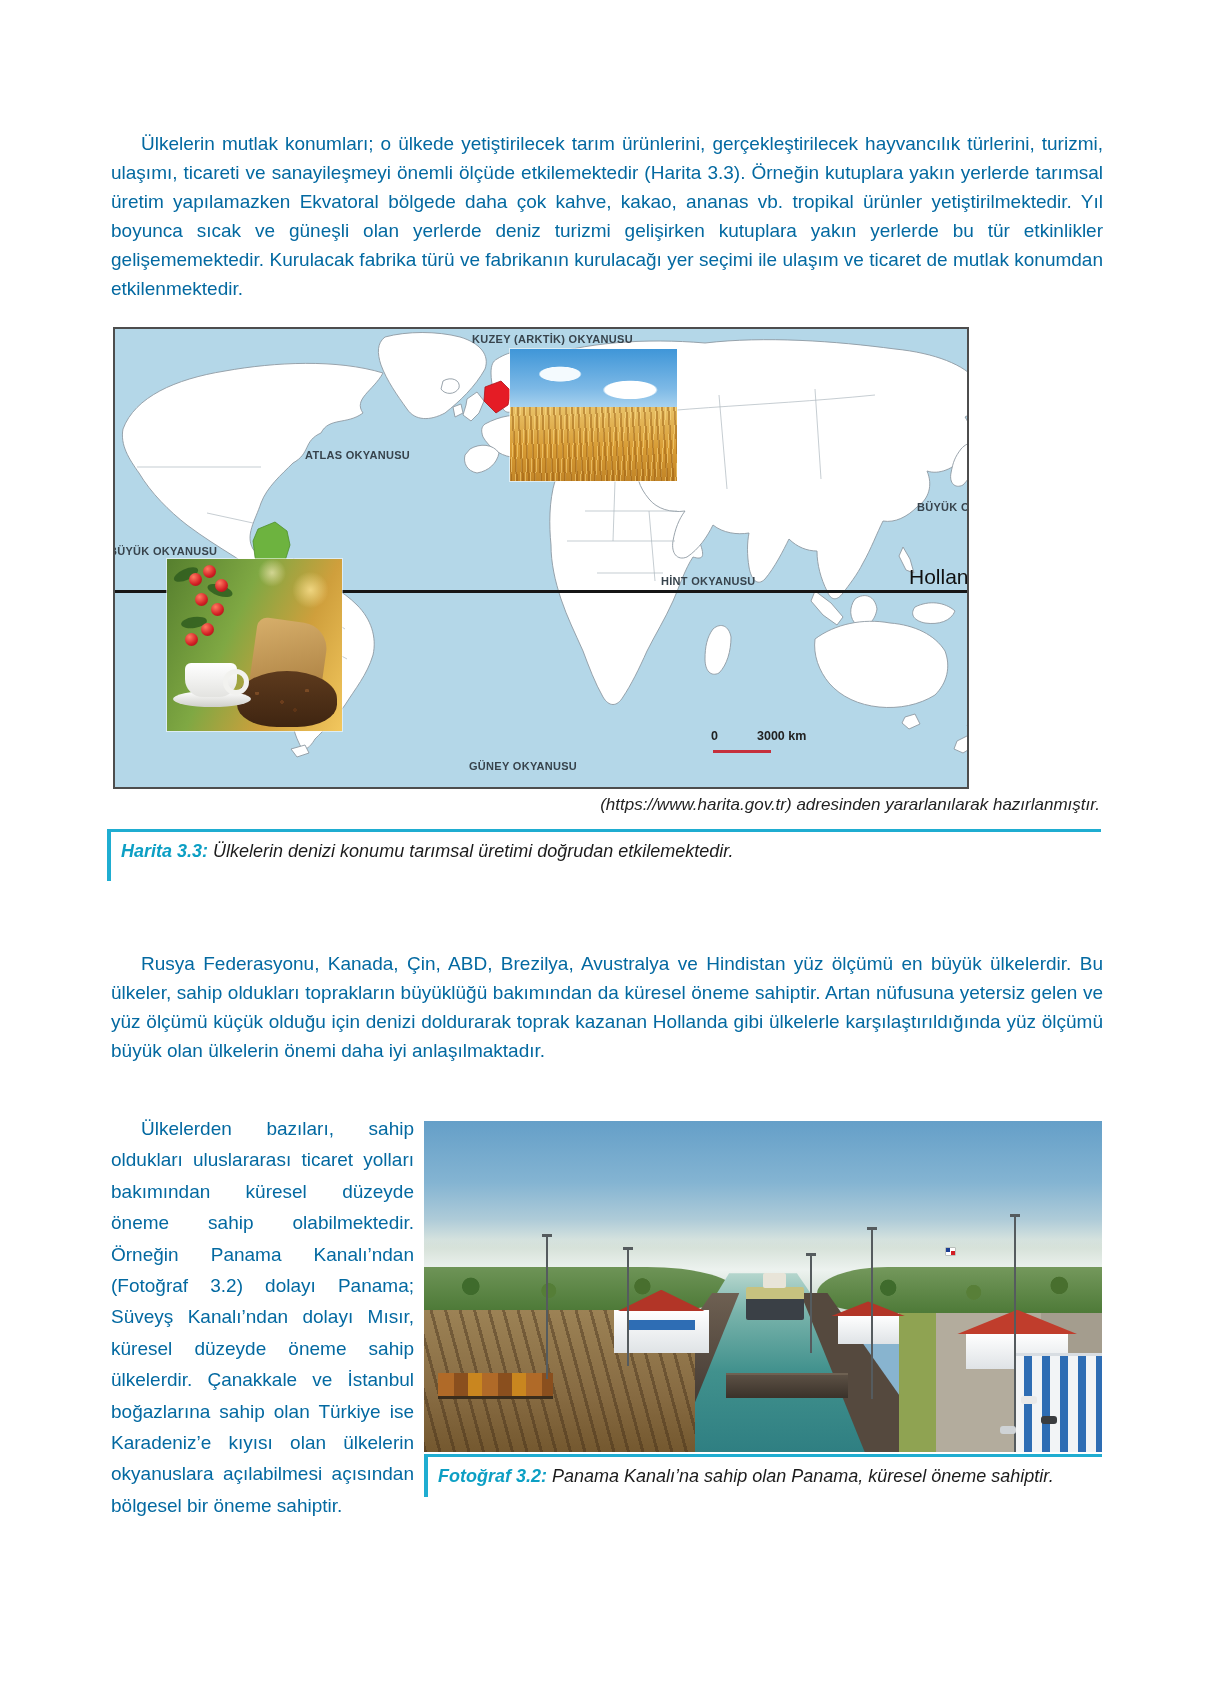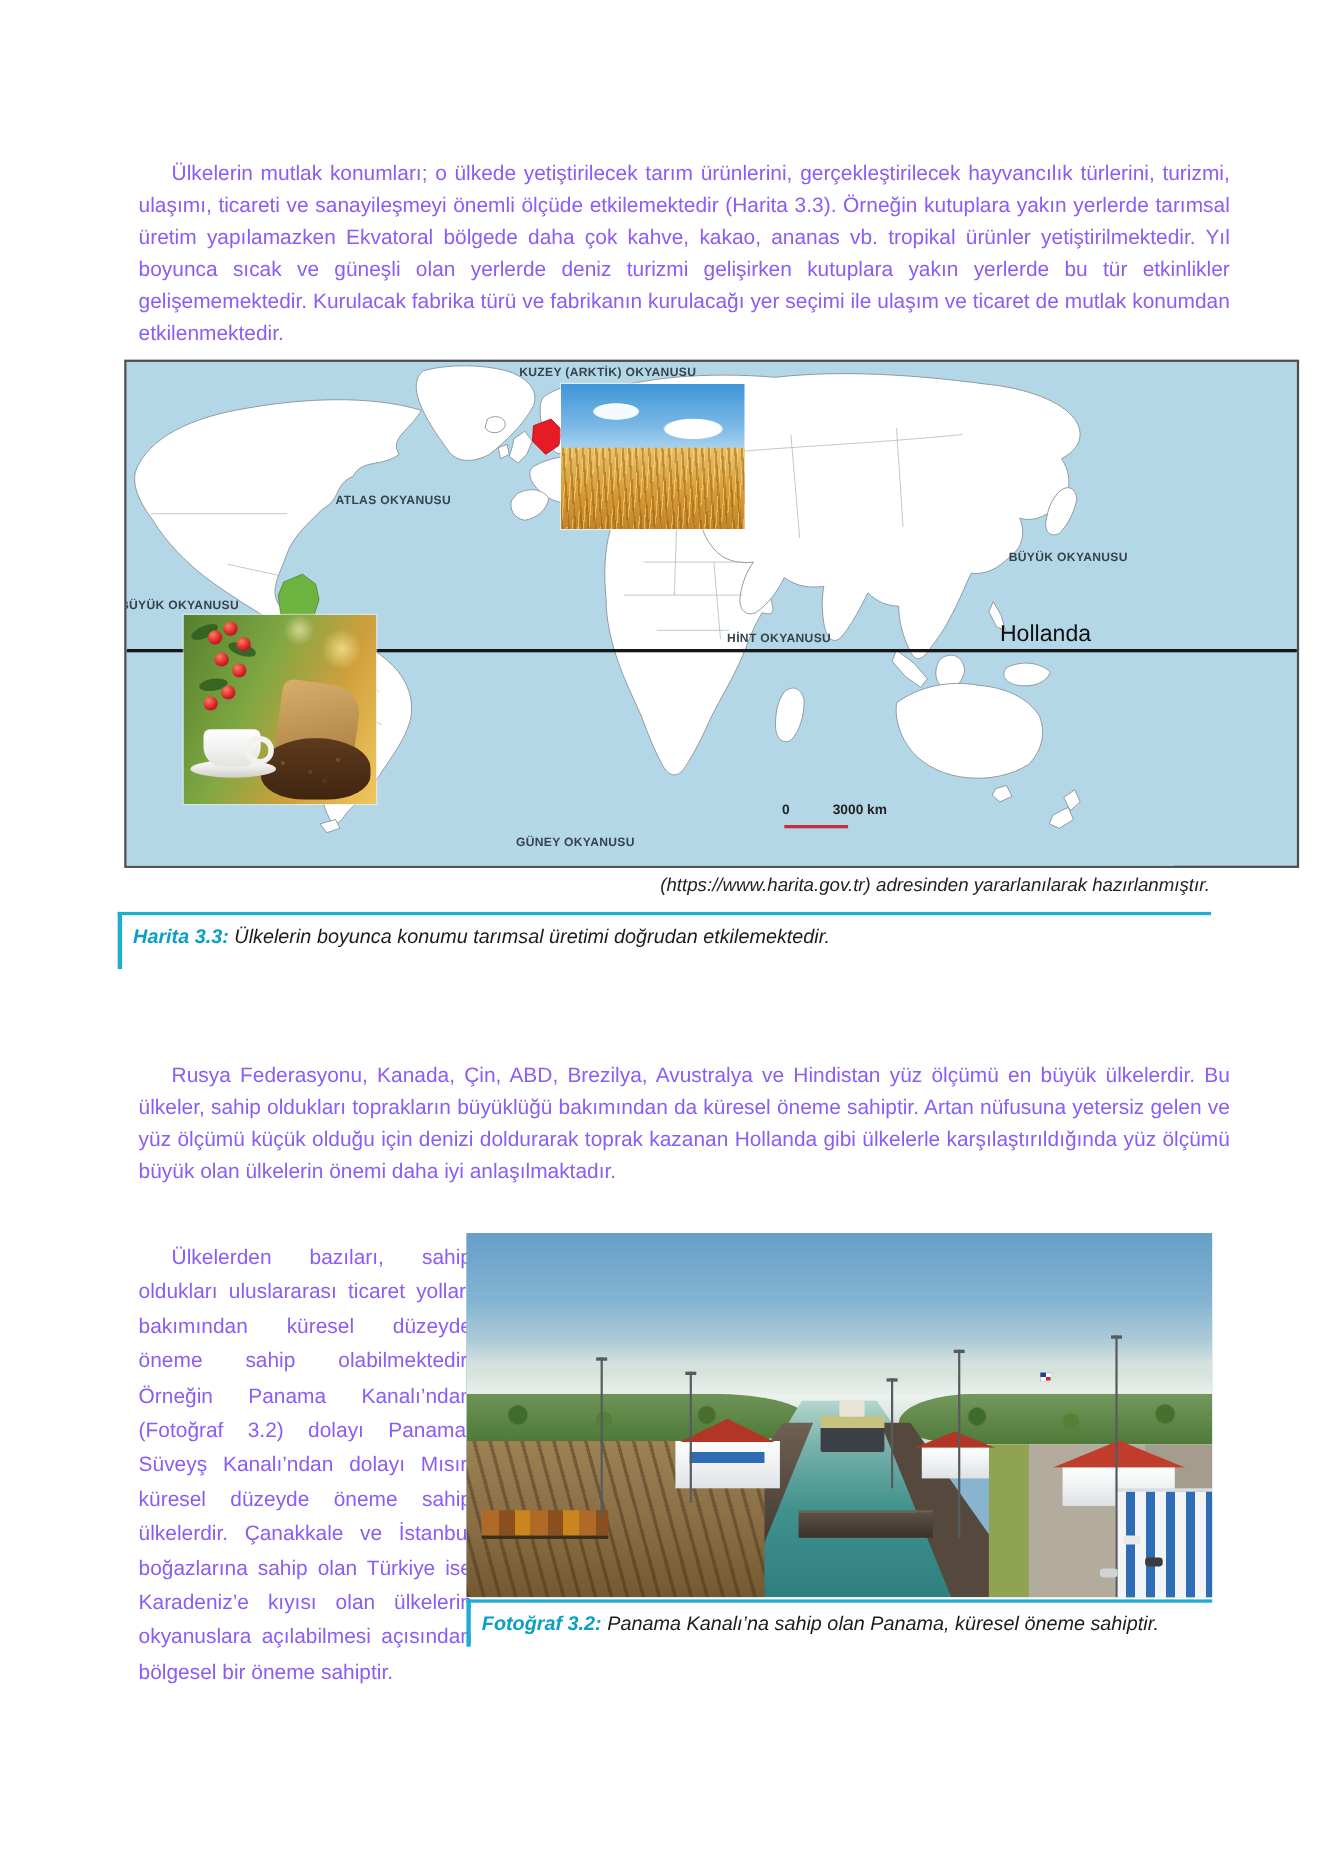--- a/index.html
+++ b/index.html
@@ -1,28 +1,28 @@
 <!DOCTYPE html>
 <html lang="tr"><head>
 <meta charset="utf-8">
 <style>
   html,body{margin:0;padding:0;background:#ffffff;}
   .page{position:relative;width:1211px;height:1684px;background:#ffffff;overflow:hidden;
         font-family:"Liberation Sans","DejaVu Sans",sans-serif;color:#1c1c1c;}
 
   
-  .body{position:absolute;margin:16px;font-size:19px;line-height:29px;text-align:justify;
-        text-indent:30px;color:#8b5cf6;}
+  .body{position:absolute;margin:1px;font-size:19px;line-height:29px;text-align:justify;
+        text-indent:30px;color:#0369a1;}
   .p1{left:110px;top:128px;width:992px;}
   .p2{left:110px;top:884px;width:992px;}
   .p3{left:110px;top:948px;width:992px;}
   .p4{left:110px;top:1112px;width:303px;line-height:31.4px;}
 
   
-  .mapfig{position:absolute;left:113px;top:327px;width:1068px;height:462px;margin:0;
+  .mapfig{position:absolute;left:113px;top:327px;width:856px;height:462px;margin:0;
           border:2px solid #4d4d4d;box-sizing:border-box;background:#b4d7e8;overflow:hidden;}
   .mapfig svg{position:absolute;left:0;top:0;}
   .equator-line{position:absolute;left:0;top:261px;width:100%;height:3px;background:#161616;z-index:3;}
   .maplabel{position:absolute;font-size:11px;font-weight:bold;color:#37434c;letter-spacing:.3px;z-index:4;white-space:nowrap;}
   .lab-arctic{left:357px;top:4px;}
   .lab-atlas{left:190px;top:120px;}
   .lab-pac-left{left:-6px;top:216px;}
   .lab-pac-right{left:802px;top:172px;}
   .lab-indian{left:546px;top:246px;text-align:right;}
   .lab-southern{left:354px;top:431px;}
@@ -249,21 +249,21 @@
     <div class="scalebar">
       <span class="scale-zero">0</span>
       <span class="scale-dist">3000 km</span>
       <span class="scale-line"></span>
     </div>
   </figure>
 
   <p class="source">(https://www.harita.gov.tr) adresinden yararlanılarak hazırlanmıştır.</p>
 
   <div class="capbox map-capbox">
-    <span class="caplabel">Harita 3.3:</span><span> Ülkelerin boyunca konumu tarımsal üretimi doğrudan etkilemektedir.</span>
+    <span class="caplabel">Harita 3.3:</span><span> Ülkelerin denizi konumu tarımsal üretimi doğrudan etkilemektedir.</span>
   </div>
 
   <p class="body p3">Rusya Federasyonu, Kanada, Çin, ABD, Brezilya, Avustralya ve Hindistan yüz ölçümü en büyük ülkelerdir. Bu ülkeler, sahip oldukları toprakların büyüklüğü bakımından da küresel öneme sahiptir. Artan nüfusuna yetersiz gelen ve yüz ölçümü küçük olduğu için denizi doldurarak toprak kazanan Hollanda gibi ülkelerle karşılaştırıldığında yüz ölçümü büyük olan ülkelerin önemi daha iyi anlaşılmaktadır.</p>
   <p class="body p4">Ülkelerden bazıları, sahip oldukları uluslararası ticaret yolları bakımından küresel düzeyde öneme sahip olabilmektedir. Örneğin Panama Kanalı’ndan (Fotoğraf 3.2) dolayı Panama; Süveyş Kanalı’ndan dolayı Mısır, küresel düzeyde öneme sahip ülkelerdir. Çanakkale ve İstanbul boğazlarına sahip olan Türkiye ise Karadeniz’e kıyısı olan ülkelerin okyanuslara açılabilmesi açısından bölgesel bir öneme sahiptir.</p>
 
   <figure class="photofig">
     <div class="photo">
       <div class="ph sky"></div>
       <div class="ph haze"></div>
       <div class="ph trees-left"></div>

